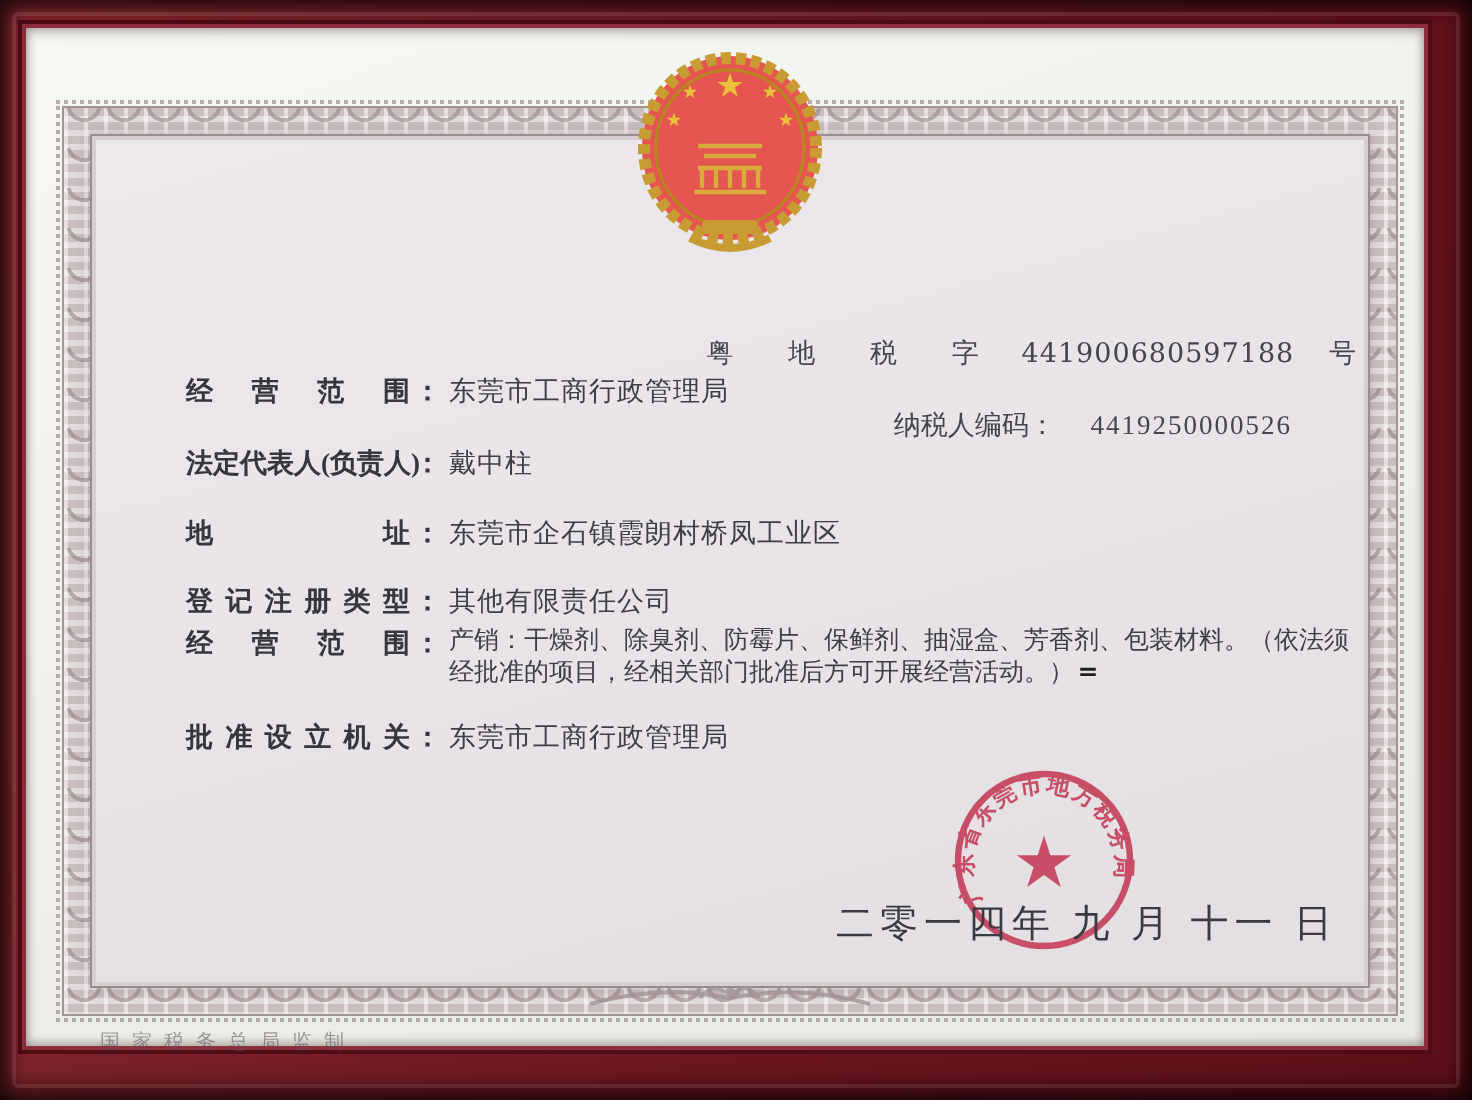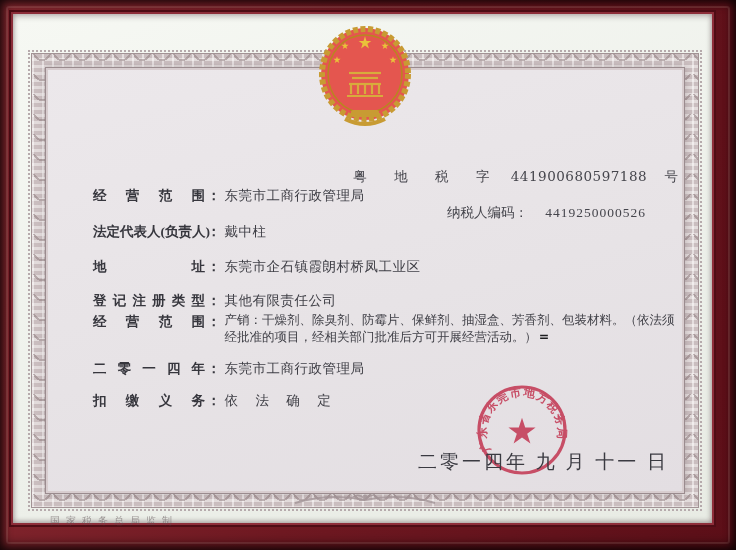--- a/index.html
+++ b/index.html
@@ -126,26 +126,23 @@
 
           <div class="frow" style="top:224px">
             <span class="flabel">登记注册类型</span><span class="fcolon">：</span><span class="fvalue">其他有限责任公司</span>
           </div>
 
           <div class="frow scope" style="top:245px">
             <span class="flabel">经营范围</span><span class="fcolon">：</span><span class="fvalue"><span>产销：干燥剂、除臭剂、防霉片、保鲜剂、抽湿盒、芳香剂、包装材料。（依法须经批准的项目，经相关部门批准后方可开展经营活动。）</span><span class="scope-mark">＝</span></span>
           </div>
 
           <div class="frow" style="top:292px">
-            <span class="flabel">二零一四年</span><span class="fcolon">：</span><span class="fvalue">东莞市工商行政管理局</span>
+            <span class="flabel">批准设立机关</span><span class="fcolon">：</span><span class="fvalue">东莞市工商行政管理局</span>
           </div>
 
-          <div class="frow wide" style="top:324px">
-            <span class="flabel">扣缴义务</span><span class="fcolon">：</span><span class="fvalue">依 法 确 定</span>
-          </div>
 
           <div class="seal">
             <svg width="96" height="96" viewBox="0 0 96 96">
               <circle cx="48" cy="48" r="43" fill="none" stroke="#c5425c" stroke-width="3.2"></circle>
               <g transform="translate(48,50)">
                 <use href="#star" x="-15" y="-15" width="30" height="30" fill="#c5425c"></use>
               </g>
               <path id="sealArc" d="M 18,70 A 36,36 0 1 1 78,70" fill="none"></path>
               <text font-size="11.5" fill="#c5425c" letter-spacing="1.2" font-family="'Liberation Serif',serif" font-weight="700">
                 <textPath href="#sealArc" startOffset="2">广东省东莞市地方税务局</textPath>

